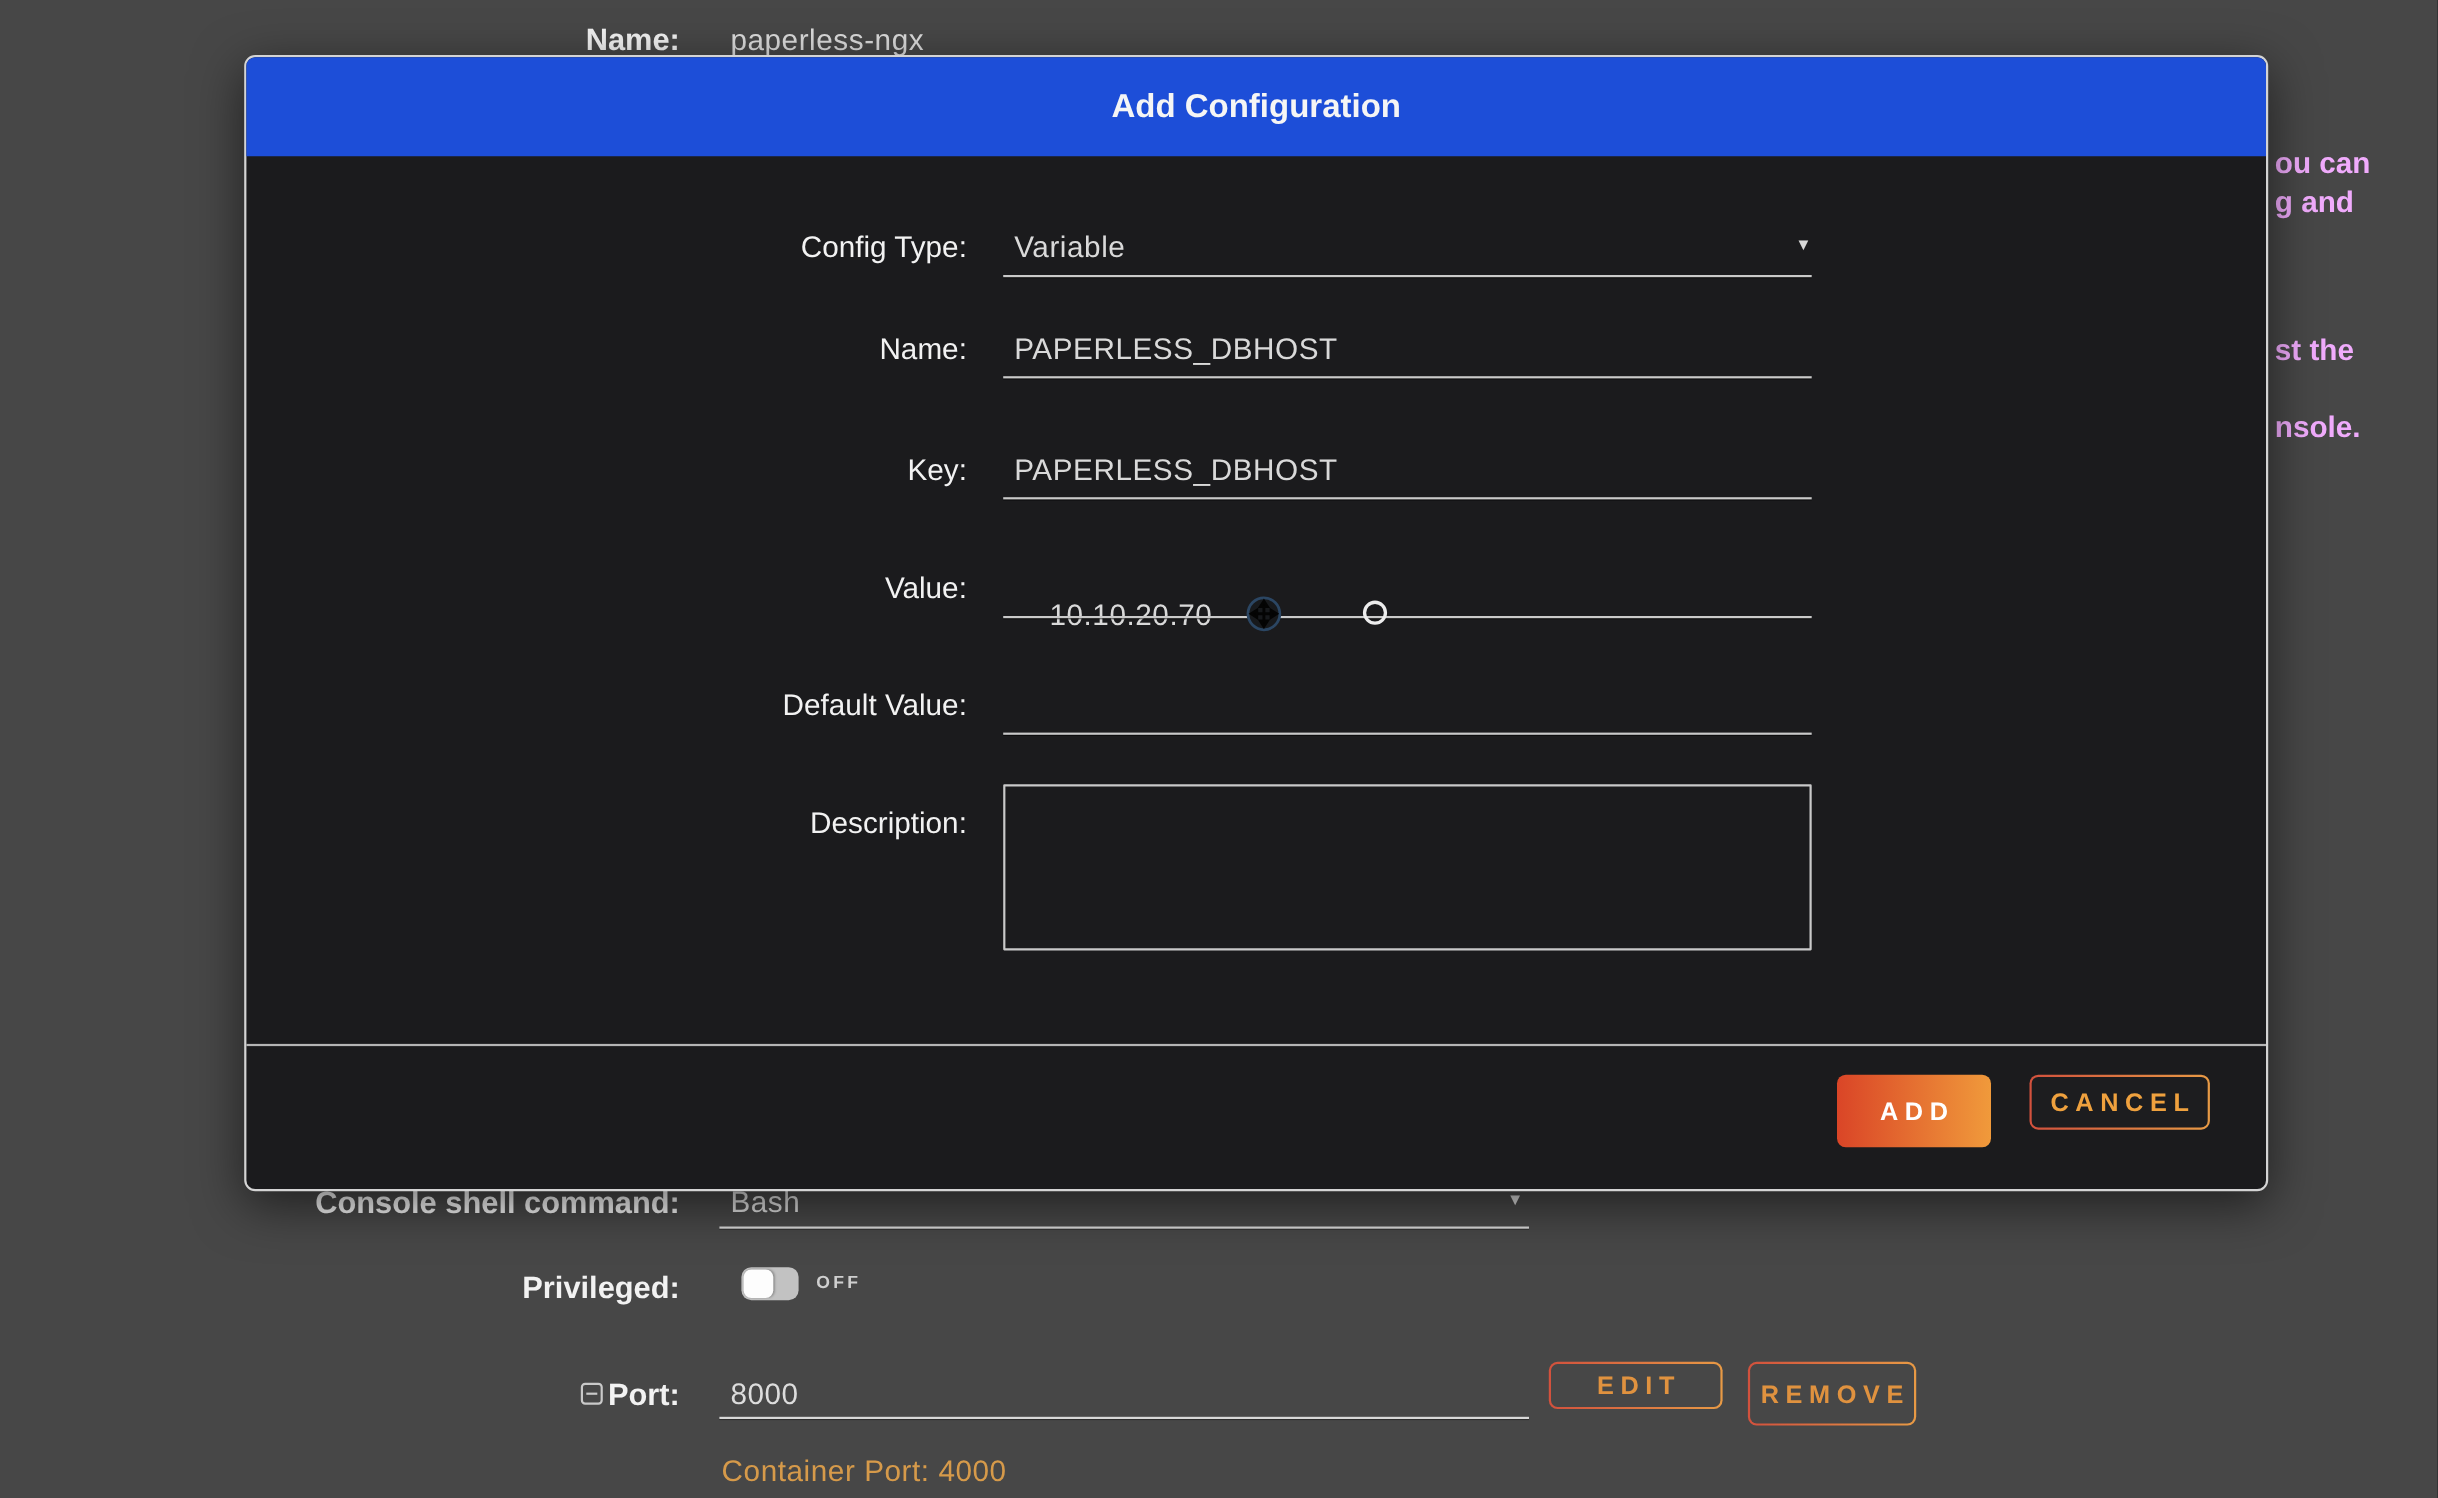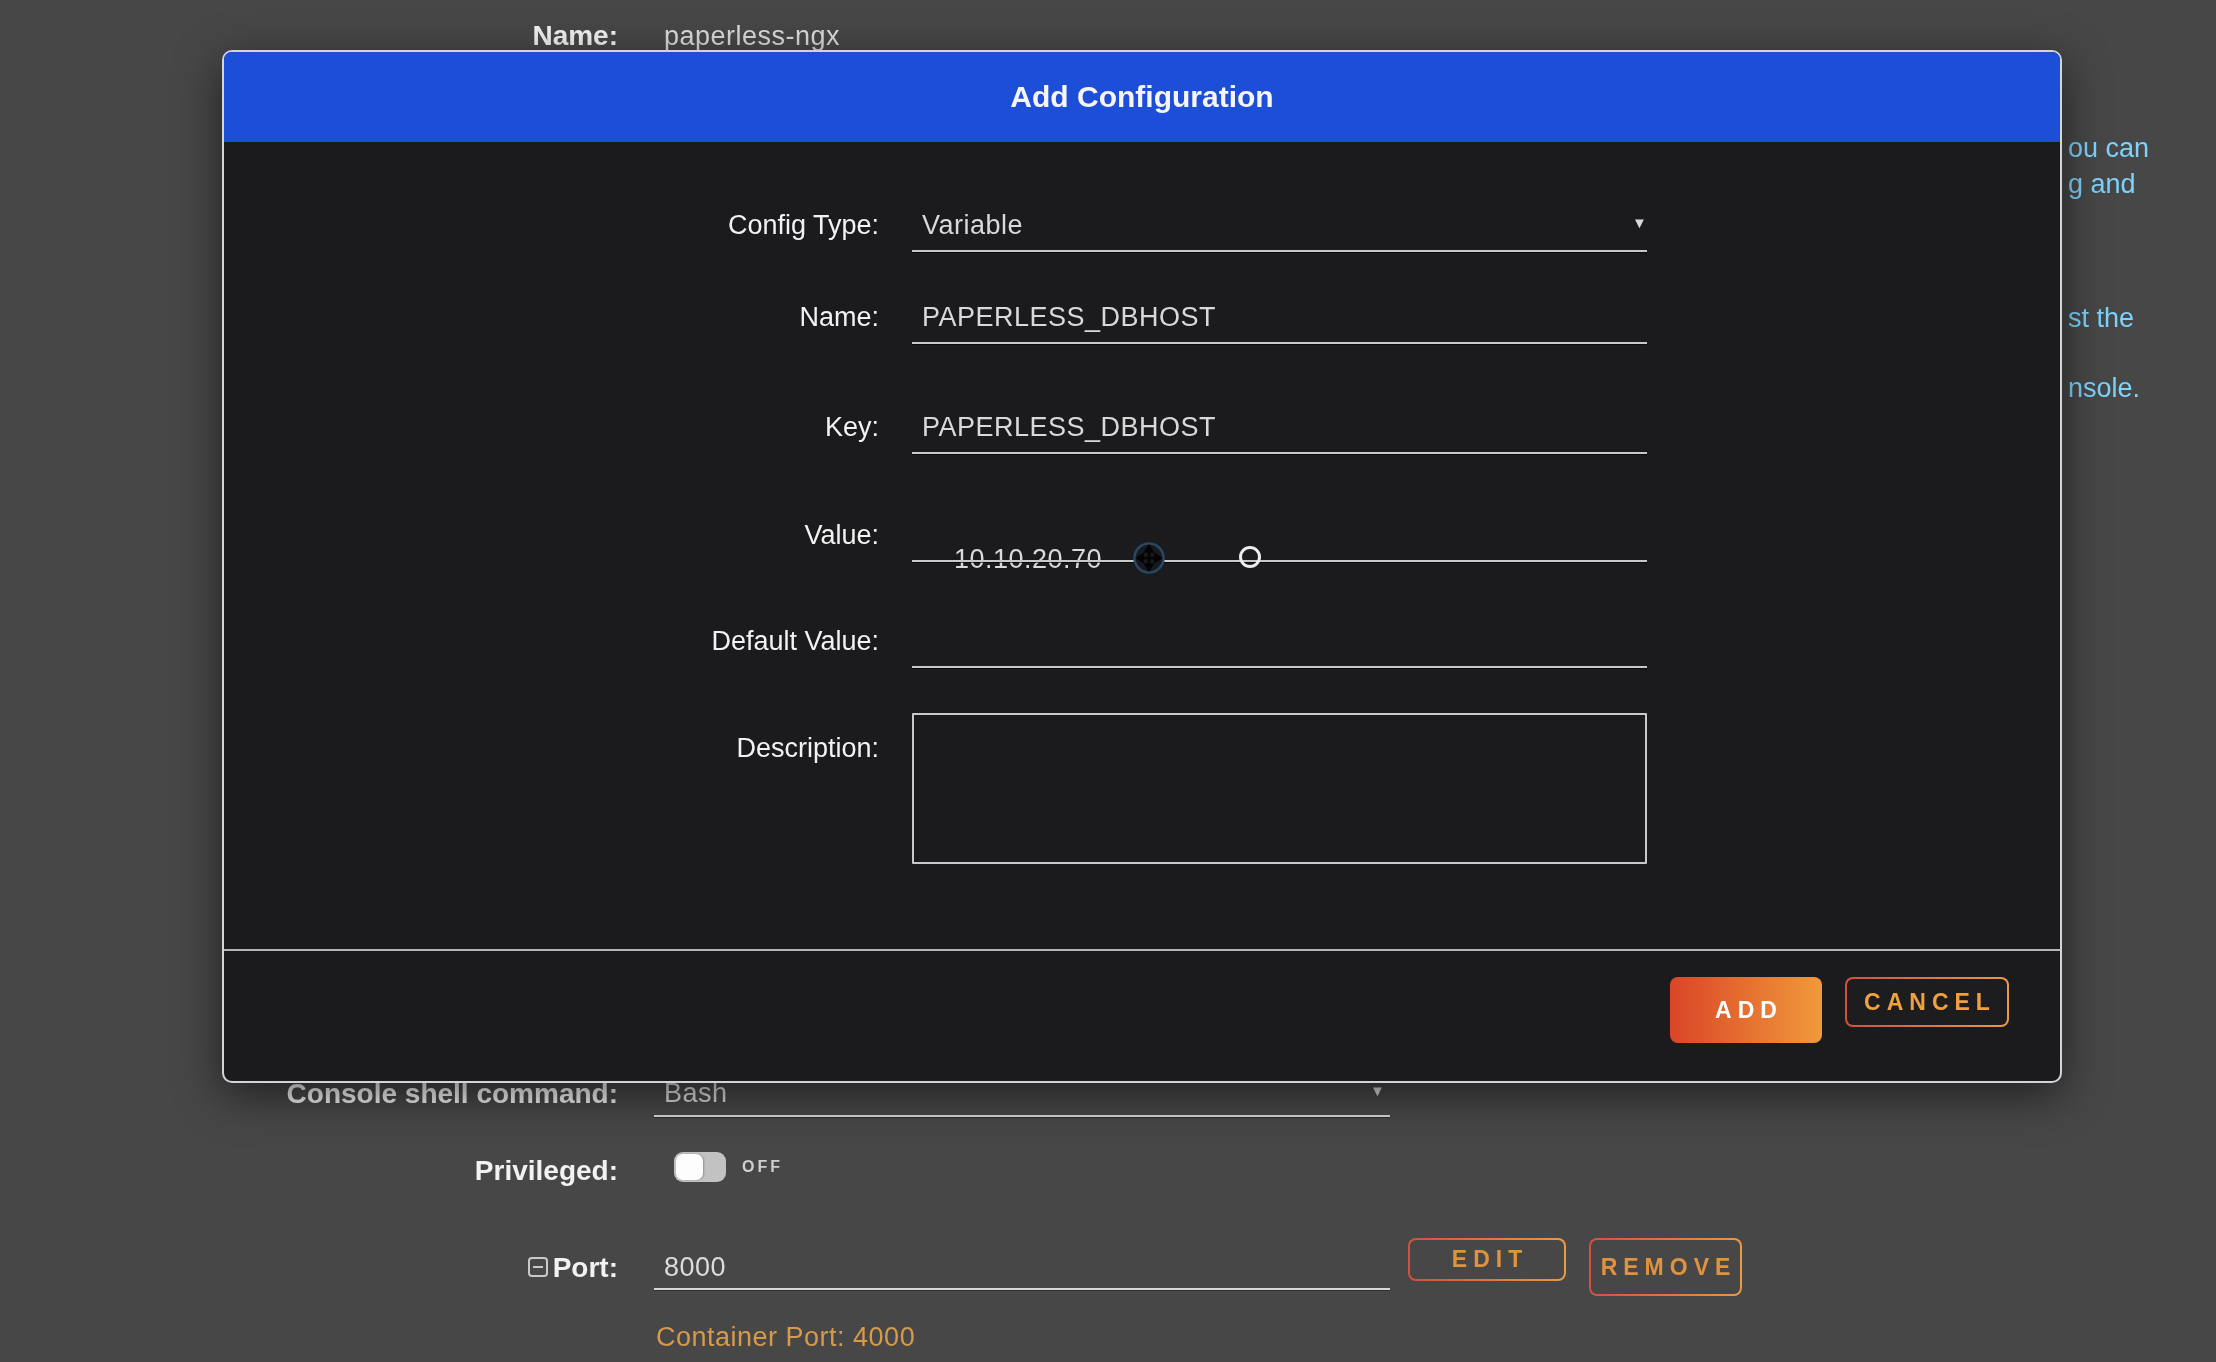--- a/index.html
+++ b/index.html
@@ -8,21 +8,21 @@
     font-family:"Liberation Sans", sans-serif;
     background:#474747;
     position:relative;
     color:#fff;
   }
   .abs { position:absolute; }
 
   
   .bg-label { font-weight:bold; font-size:28px; color:#f2f2f2; }
   .bg-value { font-size:27px; color:#dcdcdc; letter-spacing:0.5px; }
-  .frag { position:absolute; left:2068px; font-size:27px; color:#7dd3fc; white-space:nowrap; }
+  .frag { position:absolute; left:2068px; font-size:27px; color:#f0abfc; white-space:nowrap;font-weight:bold; }
 
   .underline-page { position:absolute; height:2px; background:#d8d8d8; box-shadow:0 1px 0 rgba(0,0,0,0.35); }
   .dd-arrow { position:absolute; font-size:15px; color:#d8d8d8; }
 
   
   .toggle-track { position:absolute; width:52px; height:30px; background:#c2c2c2; border-radius:9px; }
   .toggle-knob  { position:absolute; left:2px; top:2px; width:27px; height:26px; background:#fdfdfd; border-radius:7px; box-shadow:1px 0 2px rgba(0,0,0,0.25); }
   .off-text { position:absolute; font-size:16px; font-weight:bold; letter-spacing:3px; color:#cfcfcf; }
 
   
@@ -49,21 +49,21 @@
   .m-label { position:absolute; right:1181px;  
              font-size:27px; font-weight:normal; color:#f2f2f2; white-space:nowrap; text-align:right; }
   .m-value { position:absolute; left:698px; font-size:27px; color:#d9d9d9; letter-spacing:0.5px; white-space:nowrap; }
   .m-line  { position:absolute; left:688px; width:735px; height:2px; background:#c9c9c9; box-shadow:0 1px 0 rgba(0,0,0,0.6); }
   .m-arrow { position:absolute; left:1408px; font-size:15px; color:#d8d8d8; }
   .m-textarea { position:absolute; left:688px; top:661px; width:735px; height:151px;
                 border:2px solid #c9c9c9; background:transparent; border-radius:1px; }
 
   .m-divider { position:absolute; left:0; right:0; top:897px; height:2px; background:#b5b5b5; }
 
-  .add-btn { position:absolute; left:1446px; top:925px; width:152px; height:66px;
+  .add-btn { position:absolute; left:1446px; top:925px; width:140px; height:66px;
              background:linear-gradient(90deg,#da4527,#f09a3b); border-radius:8px;
              display:flex; align-items:center; justify-content:center;
              font-weight:bold; font-size:23px; letter-spacing:6px; text-indent:6px; color:#fff; cursor:pointer; }
   .cancel-btn { left:1621px; top:925px; width:164px; height:50px; }
 
   
   .cursor-wrap { position:absolute; z-index:20; }
   .pick-circle { position:absolute; left:1239px; top:546px; width:22px; height:22px;
                  border:3px solid #ededed; border-radius:50%; z-index:20; }
 </style>

